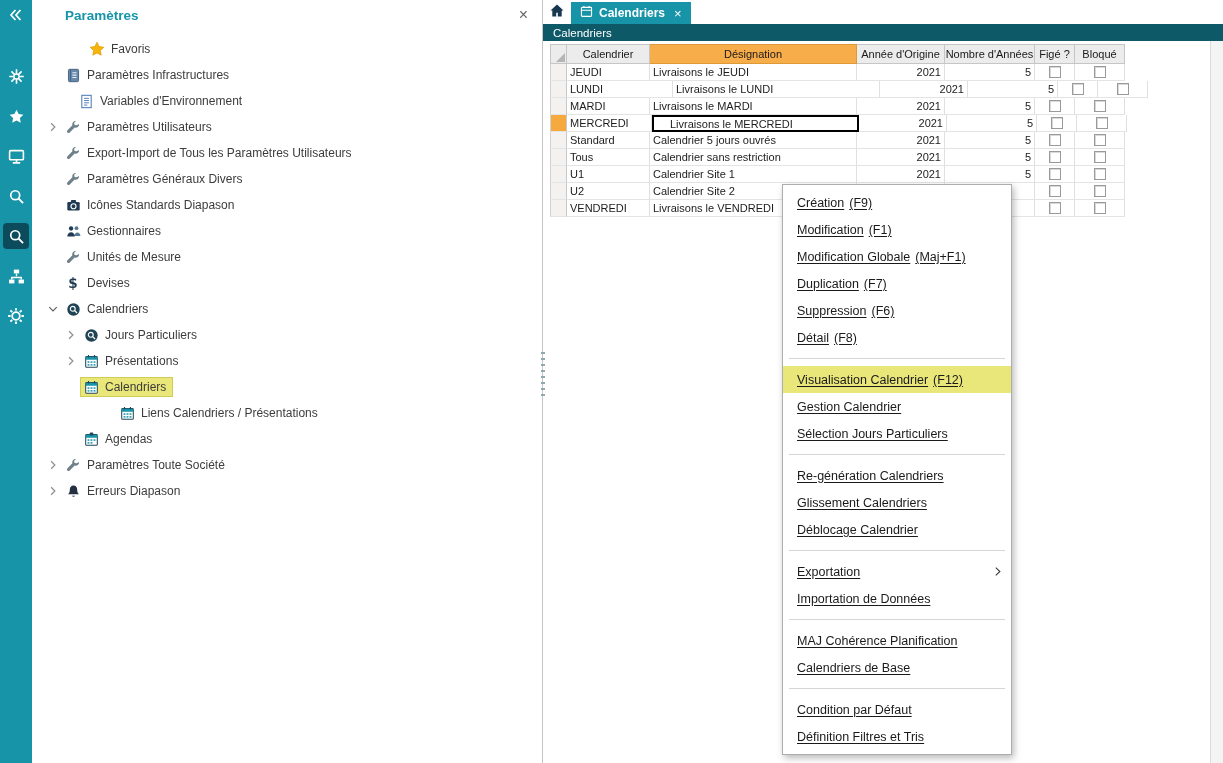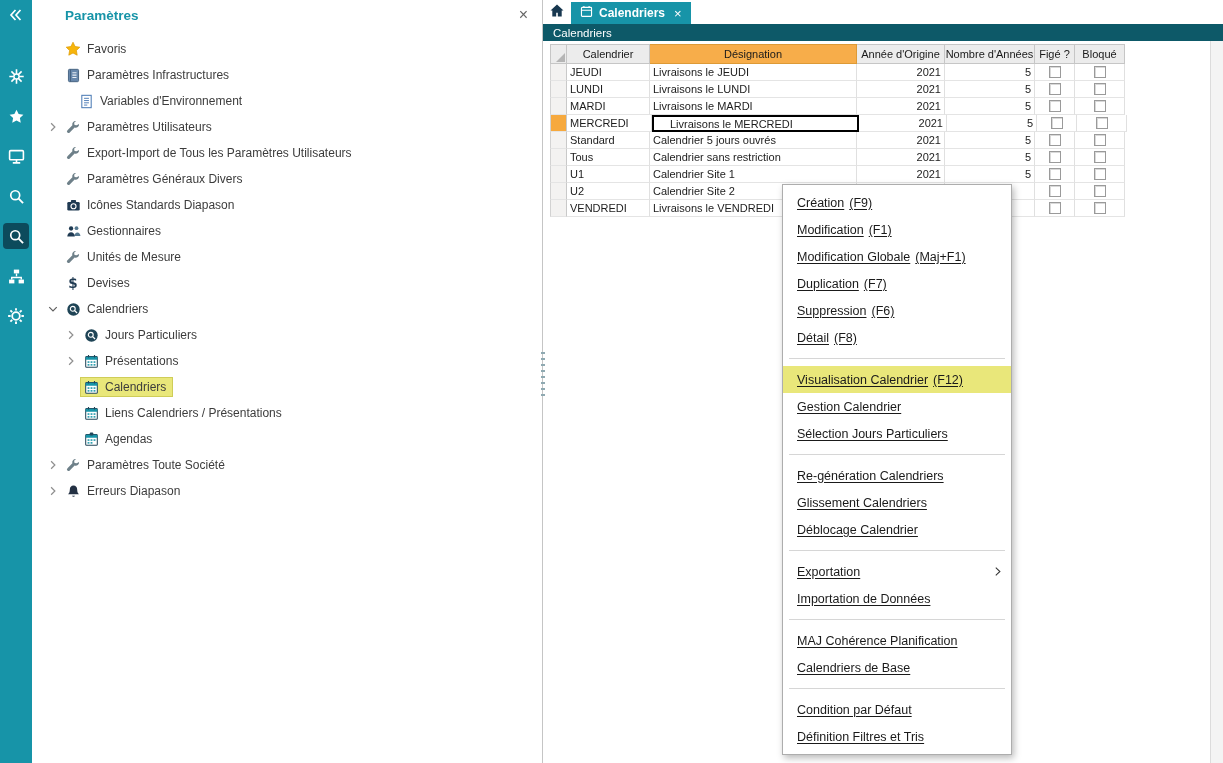--- a/index.html
+++ b/index.html
@@ -134,21 +134,21 @@
         </svg>
       </div>
     </div>
 
   <div class="sidebar">
     <div class="sb-header">
       <span class="sb-title">Paramètres</span>
       <span class="sb-close">×</span>
     </div>
     <div class="sb-items" id="sidebar-items">
-        <div class="sb-item" style="padding-left: 12px;">
+        <div class="sb-item" style="padding-left: 12px; margin-left: 24px;">
           <span class="chev"></span>
           <span class="sb-body">
             <span class="sb-ic">
               <svg viewBox="0 0 16 16" width="16" height="16">
                 <path d="M8 1.2l2.1 4.3 4.7.7-3.4 3.3.8 4.7L8 12 3.8 14.2l.8-4.7-3.4-3.3 4.7-.7z" fill="#f7b50c" stroke="#dd9a00" stroke-width=".7"></path>
               </svg>
             </span>
             <span>Favoris</span>
           </span>
         </div>
@@ -334,21 +334,21 @@
                   <rect x="10.2" y="7.8" width="2" height="1.6"></rect>
                   <rect x="3.8" y="10.8" width="2" height="1.6"></rect>
                   <rect x="7" y="10.8" width="2" height="1.6"></rect>
                   <rect x="10.2" y="10.8" width="2" height="1.6"></rect>
                 </g>
               </svg>
             </span>
             <span>Calendriers</span>
           </span>
         </div>
-        <div class="sb-item" style="padding-left: 30px;">
+        <div class="sb-item" style="padding-left: 30px; margin-left: 36px;">
           <span class="chev"></span>
           <span class="sb-body">
             <span class="sb-ic">
               <svg viewBox="0 0 16 16" width="15" height="15">
                 <rect x="1.8" y="2.8" width="12.4" height="11.4" rx="1" fill="#fff" stroke="#23475a" stroke-width="1.1"></rect>
                 <path d="M1.8 6h12.4V3.8a1 1 0 0 0-1-1H2.8a1 1 0 0 0-1 1z" fill="#1794a8"></path>
                 <path d="M4.8 1v2.8M11.2 1v2.8" stroke="#23475a" stroke-width="1.2"></path>
                 <g fill="#1794a8">
                   <rect x="3.8" y="7.8" width="2" height="1.6"></rect>
                   <rect x="7" y="7.8" width="2" height="1.6"></rect>
@@ -451,21 +451,21 @@
           <div class="c num nb" style="width:90px">5</div>
           <div class="c cbc" style="width:40px">
             <span class="cb"></span>
           </div>
           <div class="c cbc" style="width:50px">
             <span class="cb"></span>
           </div>
         </div>
         <div class="gr">
           <div class="c sel" style="width:17px"></div>
-          <div class="c" style="width:83px">LUNDI</div>
+          <div class="c" style="width:106px">LUNDI</div>
           <div class="c" style="width:207px">Livraisons le LUNDI</div>
           <div class="c num an" style="width:88px">2021</div>
           <div class="c num nb" style="width:90px">5</div>
           <div class="c cbc" style="width:40px">
             <span class="cb"></span>
           </div>
           <div class="c cbc" style="width:50px">
             <span class="cb"></span>
           </div>
         </div>

